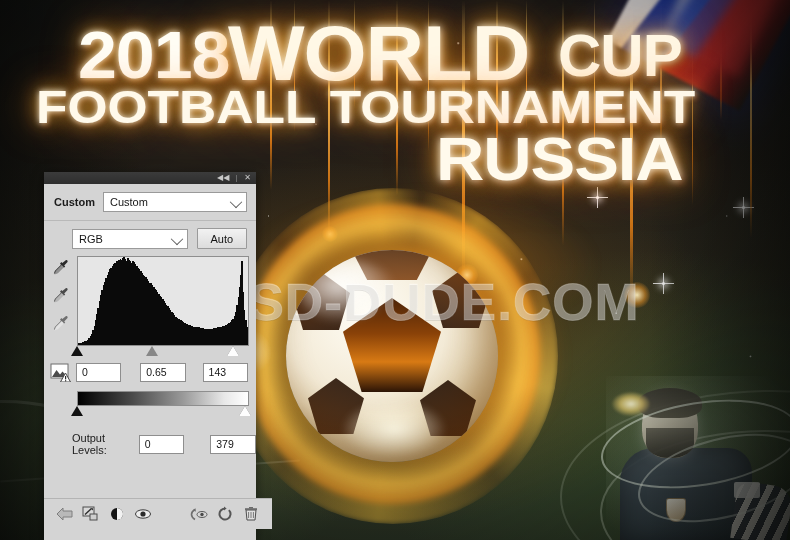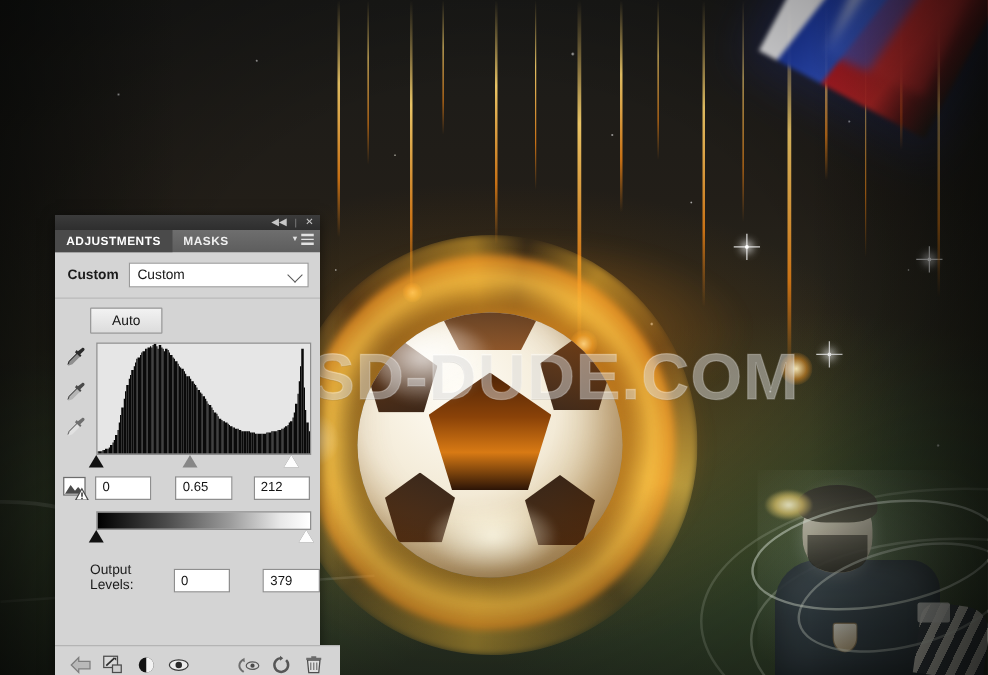--- a/index.html
+++ b/index.html
@@ -331,21 +331,21 @@
     background:#fff;border:1px solid #8e8e8e;height:17px;width:45px;
     display:flex;align-items:center;padding-left:5px;font-size:10.5px;color:#141414;
   }
   .spacer-a{width:22px;}
   .spacer-b{width:20px;}
 
   .grad-wrap{position:relative;margin:9px 0 0 33px;width:170px;}
   .grad-bar{height:13px;width:170px;background:linear-gradient(90deg,#000 0%,#4a4a4a 32%,#9a9a9a 62%,#e8e8e8 86%,#fff 100%);border:1px solid #8e8e8e;}
   .grad-knobs{position:relative;height:12px;width:170px;}
 
-  .row-output{display:flex;align-items:flex-end;gap:7px;padding:14px 0 0 28px;}
+  .row-output{display:flex;align-items:center;gap:7px;padding:14px 0 0 28px;}
   .out-lbl{font-size:11px;color:#1b1b1b;}
   .num-out{width:46px;}
   .out-gap{width:14px;}
 
   .ps-footer{
     position:absolute;left:0;bottom:0;width:100%;height:30px;
     background:#d4d4d4;border-top:1px solid #b4b4b4;
     display:flex;align-items:center;padding:0 8px;gap:0;
   }
   .foot-btn{width:26px;height:24px;display:flex;align-items:center;justify-content:center;}
@@ -422,60 +422,58 @@
   </div>
   <div class="ring ring1"></div>
   <div class="ring ring2"></div>
   <div class="lamp"></div>
 
   <div class="flag-ribbon"></div>
   <div class="flag-ribbon2"></div>
 
   <div class="vignette"></div>
 
+  <div class="title-block">
+    <div class="t-line t-2018">2018</div>
+    <div class="t-line t-world">WORLD</div>
+    <div class="t-line t-cup">CUP</div>
+    <div class="t-line t-football">FOOTBALL TOURNAMENT</div>
+    <div class="t-line t-russia">RUSSIA</div>
+  </div>
 
   <div class="watermark">WWW.PSD-DUDE.COM</div>
 
   <div class="panel-glow"></div>
 
   <div class="ps-panel">
 
     <div class="ps-titlebar">
       <span class="tb-btn">◀◀</span>
       <span class="tb-sep"></span>
       <span class="tb-btn">✕</span>
     </div>
 
-    <div class="ps-tabs">
-      <div class="ps-tab active">ADJUSTMENTS</div>
-      <div class="ps-tab">MASKS</div>
-      <div class="ps-tab-fill"></div>
-      <div class="ps-menu">
-        <span class="caret">▼</span>
-        <span class="bars">
-            <i></i>
-            <i></i>
-            <i></i>
-          </span>
-      </div>
-    </div>
 
     <div class="ps-body">
 
       <div class="row-levels">
         <span class="lbl-bold">Custom</span>
         <div class="sel sel-custom">
           <span>Custom</span>
           <span class="chev"></span>
         </div>
       </div>
 
       <div class="divider"></div>
 
       <div class="row-chan">
+        <div class="sel sel-rgb">
+          <span>RGB</span>
+          <span class="chev"></span>
+        </div>
         <div class="btn-auto">Auto</div>
       </div>
 
       <div class="hist-area">
 
         <div class="eyedroppers">
           <div class="eyed">
             <svg width="22" height="22" viewBox="0 0 22 22">
               <path d="M15.5 2.5c1.2-1.2 3 .6 1.8 1.8l-3.1 3.1 1 1-1.3 1.3-1-1-6.2 6.2-2.8.9.9-2.8 6.2-6.2-1-1L11.3 4l1 1z" fill="#2b2b2b"></path>
               <path d="M4.5 16.5l1.2-3.4 6-6 2.2 2.2-6 6z" fill="#8f8f8f"></path>
@@ -645,21 +643,21 @@
             <path d="M2 15l4.5-7 3.5 4.5 2.5-3 5 5.5z" fill="#4b4b4b"></path>
             <path d="M10.5 20l5-9 5 9z" fill="#fff" stroke="#4b4b4b" stroke-width="1"></path>
             <rect x="15" y="14" width="1.2" height="3.4" fill="#2b2b2b"></rect>
             <rect x="15" y="18.2" width="1.2" height="1.2" fill="#2b2b2b"></rect>
           </svg>
         </div>
         <div class="num">0</div>
         <div class="spacer-a"></div>
         <div class="num">0.65</div>
         <div class="spacer-b"></div>
-        <div class="num">212</div>
+        <div class="num">143</div>
       </div>
 
       <div class="grad-wrap">
         <div class="grad-bar"></div>
         <div class="grad-knobs" id="output-sliders">
             <div class="knob " style="left: calc(0% - 6px); top: 0px;"></div>
             <div class="knob white" style="left: calc(99% - 6px); top: 0px;"></div>
           </div>
       </div>
 

